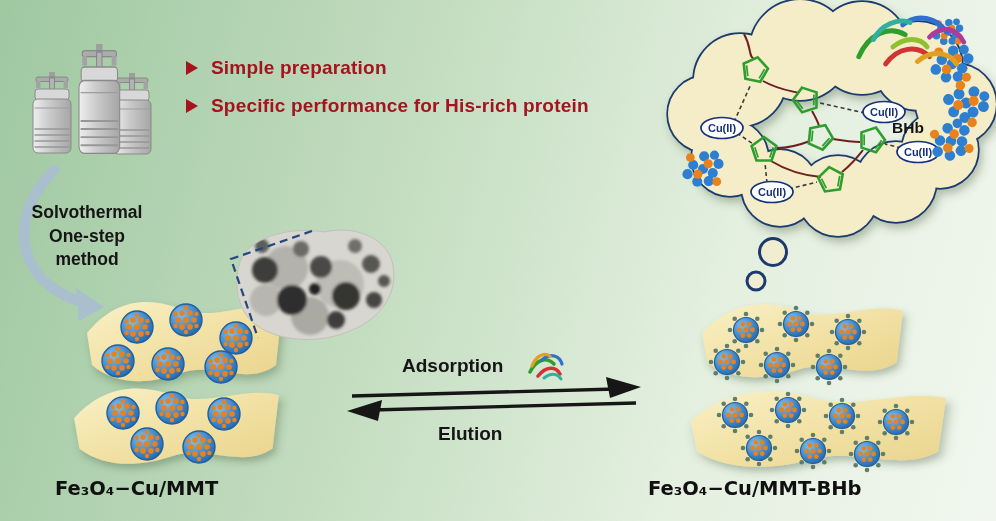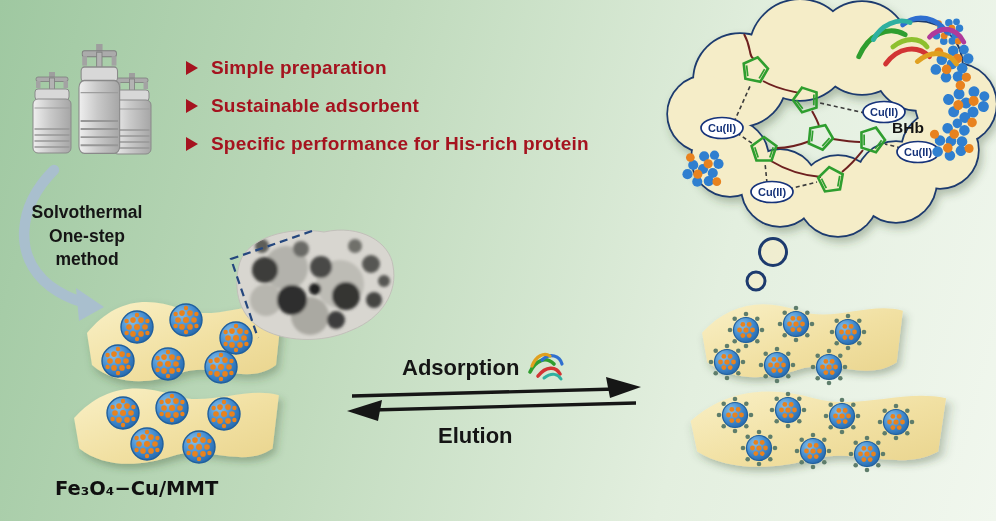--- a/index.html
+++ b/index.html
@@ -8,21 +8,21 @@
     background:linear-gradient(105deg,#9fc8a1 0%,#bfdabc 35%,#e3efdf 70%,#f1f7ee 100%); }
   svg.scene { position:absolute; left:0; top:0; }
   .highlights { position:absolute; left:186px; top:56px; }
   .highlight-row { display:flex; align-items:center; gap:13px; height:24px; margin-bottom:14px; }
   .tri { width:0; height:0; border-top:7px solid transparent; border-bottom:7px solid transparent;
     border-left:12px solid #a5131f; }
   .highlight-text { font-size:19px; font-weight:bold; color:#a5131f; letter-spacing:.2px; }
   .process { position:absolute; left:18px; top:201px; width:138px; text-align:center;
     font-size:17.5px; font-weight:bold; color:#151515; line-height:23.5px; }
   .process span { display:block; }
-  .rxn-label { position:absolute; font-size:22px; font-weight:bold; color:#151515; }
+  .rxn-label { position:absolute; font-size:19px; font-weight:bold; color:#151515; }
   #adsorption-label { left:402px; top:355px; }
   #elution-label { left:438px; top:423px; }
   .material-label { position:absolute; font-size:19.5px; font-weight:bold; color:#101010;
     font-family:"DejaVu Sans","Liberation Sans",sans-serif; text-align:left; }
   #left-material { left:55px; top:477px; width:220px; }
   #right-material { left:648px; top:477px; width:266px; }
   .bhb-label { position:absolute; left:878px; top:75px; width:60px; text-align:center;
     font-size:15.5px; font-weight:bold; color:#131313;margin-top:44px; }
   .cu-text { font-family:"Liberation Sans",sans-serif; font-size:11px; font-weight:bold; fill:#16337a; }
 </style>
@@ -328,33 +328,30 @@
     </g>
   </svg>
 
   <div class="highlights">
     <div class="highlight-row">
       <span class="tri"></span>
       <span class="highlight-text">Simple preparation</span>
     </div>
     <div class="highlight-row">
       <span class="tri"></span>
-      <span class="highlight-text">Sustainable adsorbent</span>
-    </div>
-    <div class="highlight-row">
-      <span class="tri"></span>
       <span class="highlight-text">Specific performance for His-rich protein</span>
     </div>
   </div>
 
   <div class="process">
     <span>Solvothermal</span>
     <span>One-step</span>
     <span>method</span>
   </div>
 
   <div class="rxn-label" id="adsorption-label">Adsorption</div>
   <div class="rxn-label" id="elution-label">Elution</div>
 
   <div class="bhb-label">BHb</div>
 
   <div class="material-label" id="left-material">Fe₃O₄−Cu/MMT</div>
+  <div class="material-label" id="right-material">Fe₃O₄−Cu/MMT-BHb</div>
 </div>
 
 </body></html>

